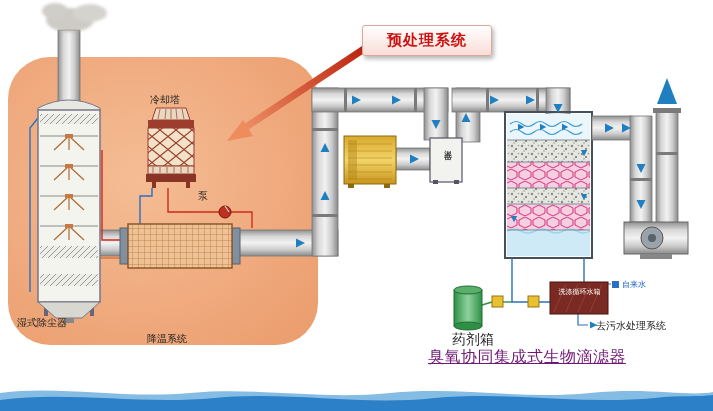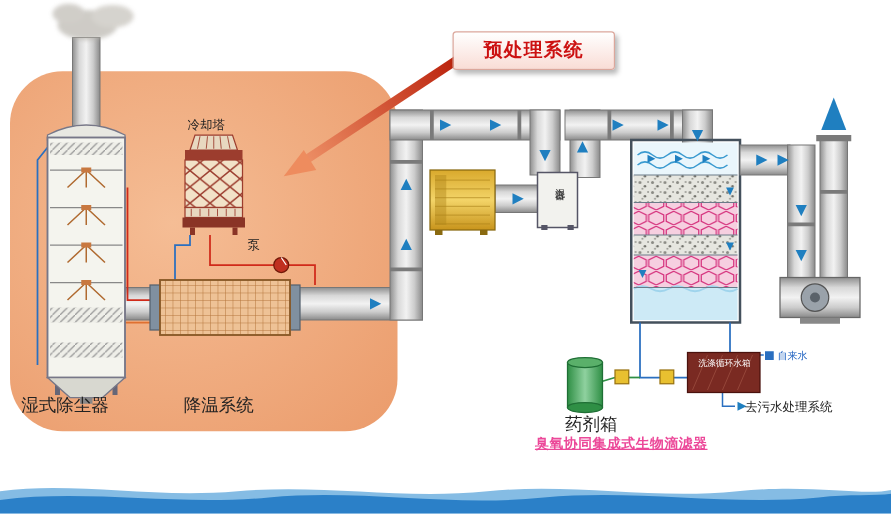--- a/index.html
+++ b/index.html
@@ -1,37 +1,37 @@
 <!DOCTYPE html>
 <html><head>
 <meta charset="utf-8">
 <style>
   html,body{margin:0;padding:0;background:#fff;}
   .stage{position:relative;width:713px;height:411px;overflow:hidden;background:#fff;
          font-family:"Liberation Sans",sans-serif;}
   svg.layer{position:absolute;left:0;top:0;}
   .lbl{position:absolute;color:#222;white-space:nowrap;z-index:5;text-align:center;}
   .lbl-sm{font-size:10px;}
-  .lbl-md{font-size:14px;}
+  .lbl-md{font-size:10px;}
   .callout-box{position:absolute;left:362px;top:25px;width:128px;height:29px;z-index:6;
     display:flex;align-items:center;justify-content:center;
     background:linear-gradient(#ffffff,#f9ddd6);
     border:1px solid #dba79c;border-radius:3px;
     box-shadow:2px 3px 4px rgba(0,0,0,.28);}
   .callout-box span{color:#cc1111;font-weight:bold;font-size:15px;letter-spacing:1px;}
   .v-label{position:absolute;left:441px;top:144px;height:36px;z-index:5;
     writing-mode:vertical-rl;font-size:8px;color:#333;letter-spacing:1px;}
   .tank-label{position:absolute;left:551px;top:287px;width:57px;z-index:5;
     color:#fff;font-size:7px;line-height:1.4;text-align:center;white-space:normal;}
   .tap-label{position:absolute;left:622px;top:279px;z-index:5;
     color:#1a5fc0;font-size:8px;font-weight:normal;}
   .sewage-label{position:absolute;left:596px;top:319px;z-index:5;font-size:10px;color:#222;}
   .chem-label{position:absolute;left:452px;top:331px;z-index:5;font-size:14px;color:#222;}
-  .caption{position:absolute;left:428px;top:347px;z-index:5;font-size:11px;font-weight:bold;
-    color:#ec4899;text-decoration:underline;letter-spacing:0.5px;}
+  .caption{position:absolute;left:428px;top:347px;z-index:5;font-size:16px;font-weight:normal;
+    color:#701a75;text-decoration:underline;letter-spacing:0.5px;}
 </style>
 </head>
 <body>
 
 <div class="stage">
 
 <svg class="layer" width="713" height="411" viewBox="0 0 713 411">
   <defs>
     <radialGradient id="panelGrad" cx="0.42" cy="0.42" r="0.8">
       <stop offset="0" stop-color="#f5bd95"></stop>
@@ -317,21 +317,21 @@
   </g>
 </svg>
 
 <div class="callout-box">
   <span>预处理系统</span>
 </div>
 
 <div class="lbl lbl-sm" style="left:150px;top:93px;">冷却塔</div>
 <div class="lbl lbl-sm" style="left:198px;top:189px;">泵</div>
 <div class="lbl lbl-md" style="left:17px;top:316px;">湿式除尘器</div>
-<div class="lbl lbl-md" style="left:147px;top:316px;">降温系统</div>
+<div class="lbl lbl-md" style="left:147px;top:332px;">降温系统</div>
 
 <div class="v-label">混合器</div>
 
 <div class="chem-label">药剂箱</div>
 <div class="tank-label">洗涤循环水箱</div>
 <div class="tap-label">自来水</div>
 <div class="sewage-label">去污水处理系统</div>
 
 <div class="caption">臭氧协同集成式生物滴滤器</div>
 

